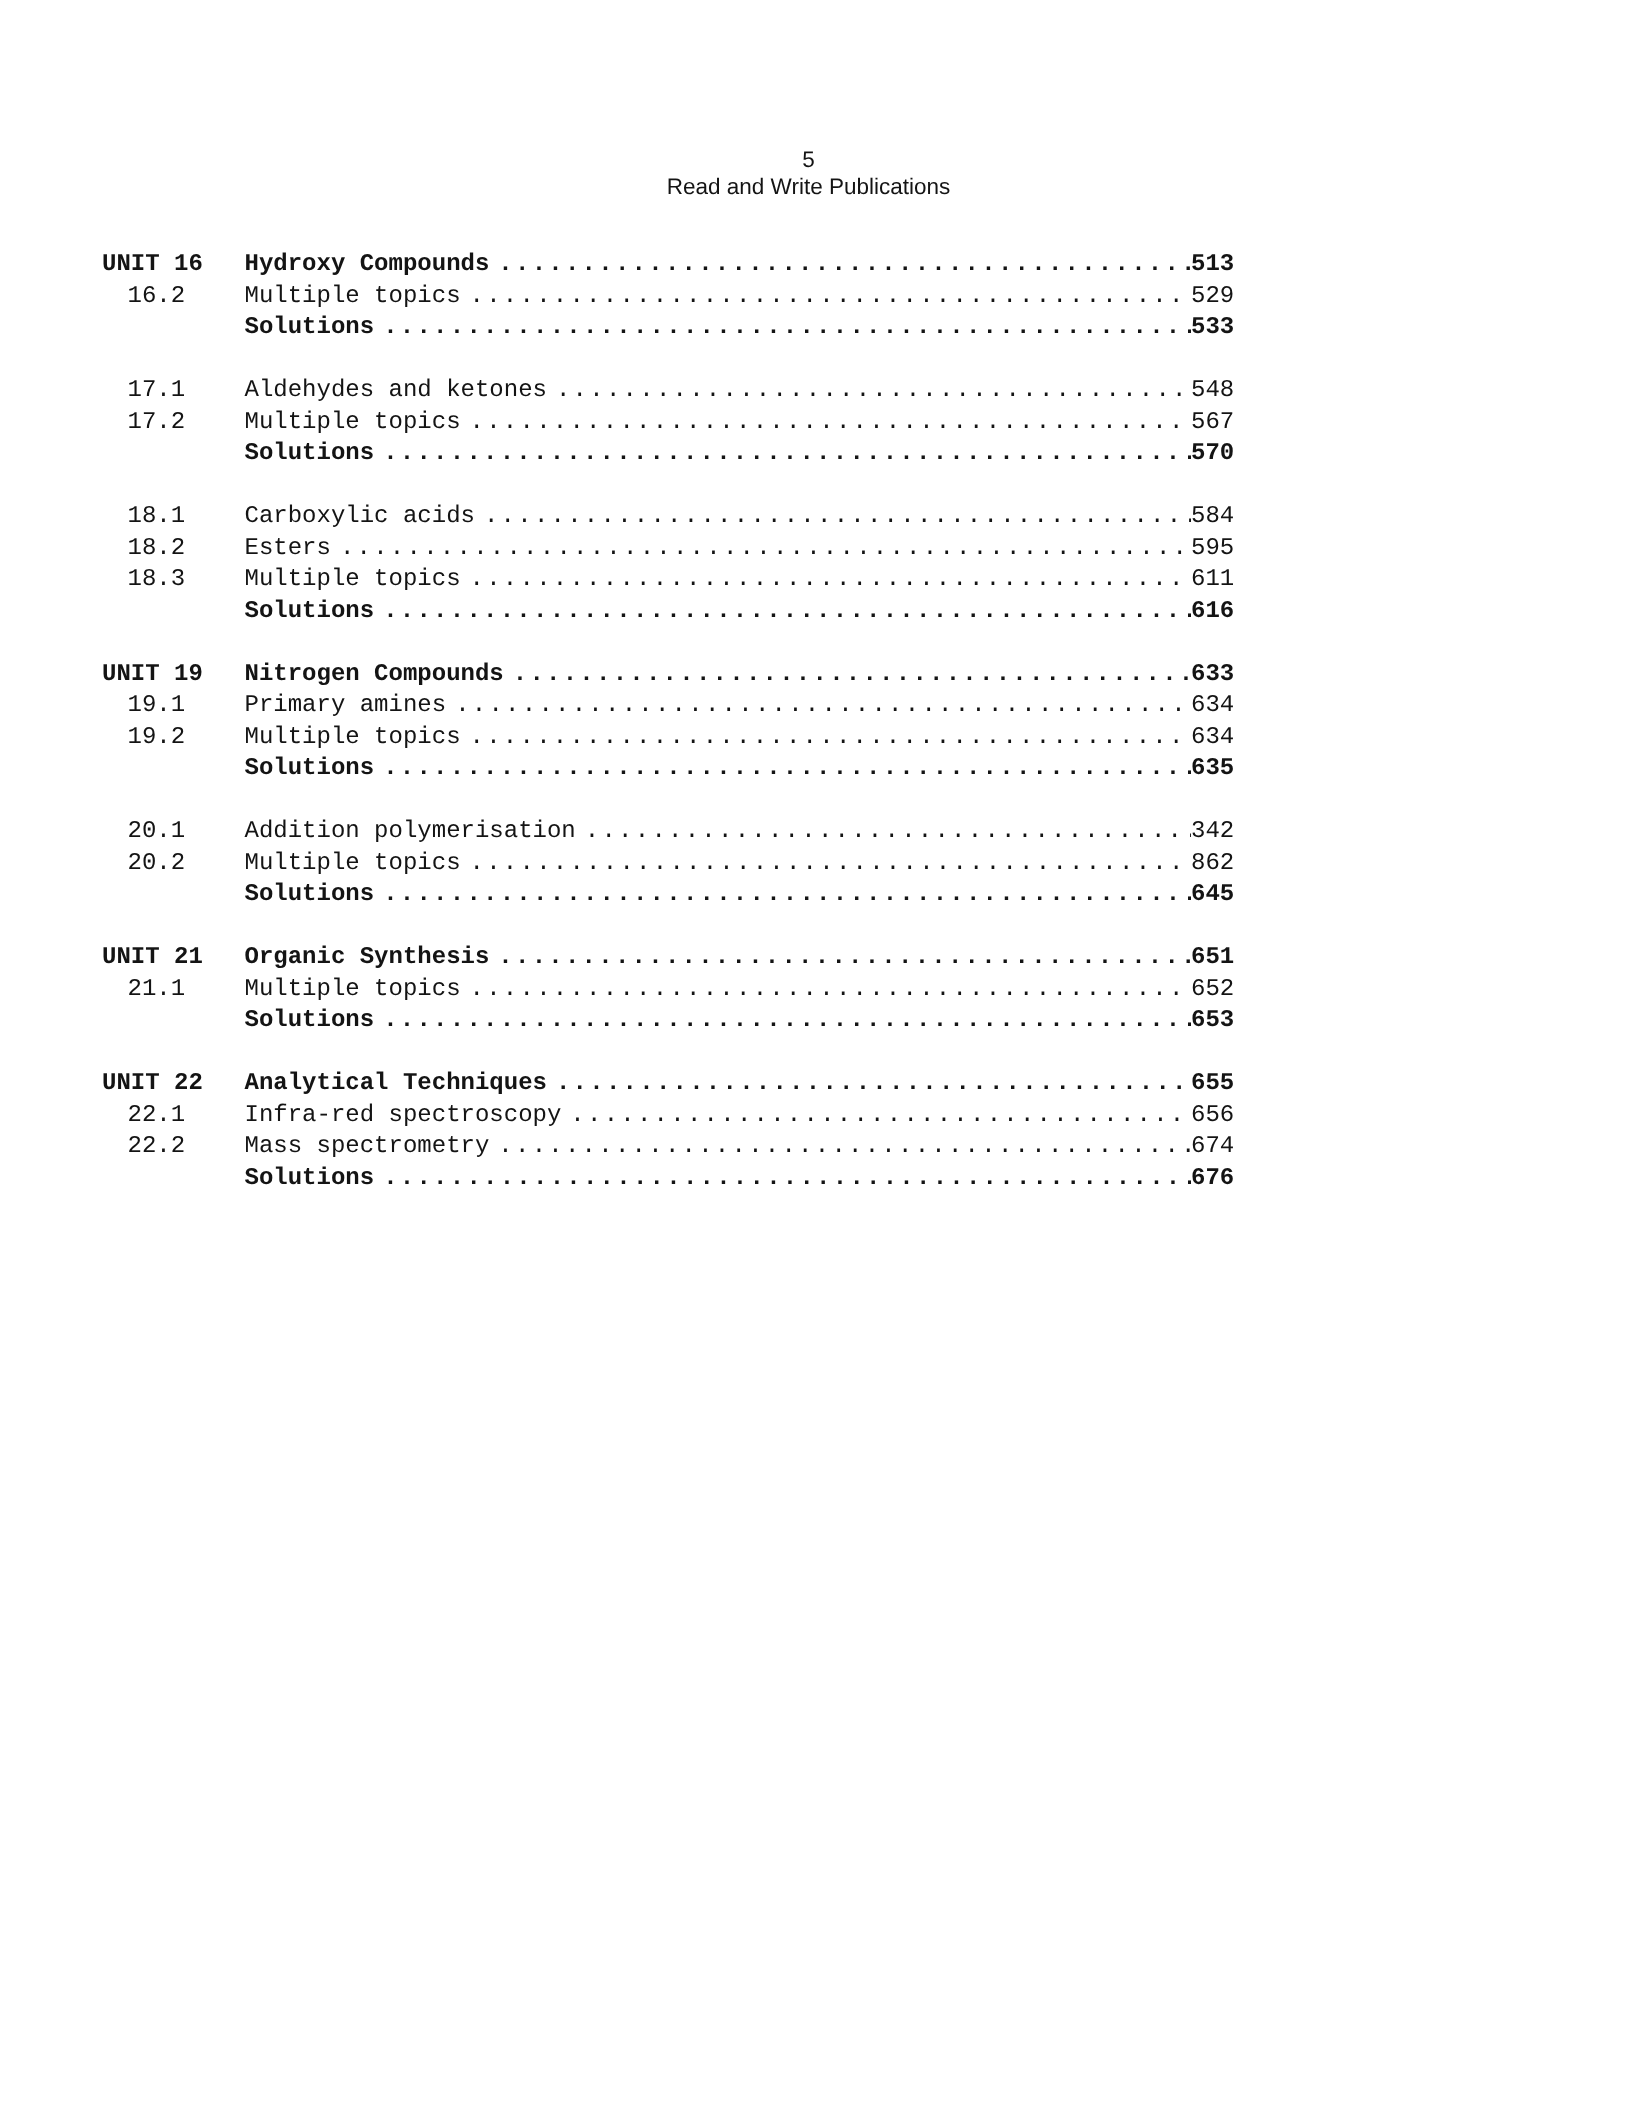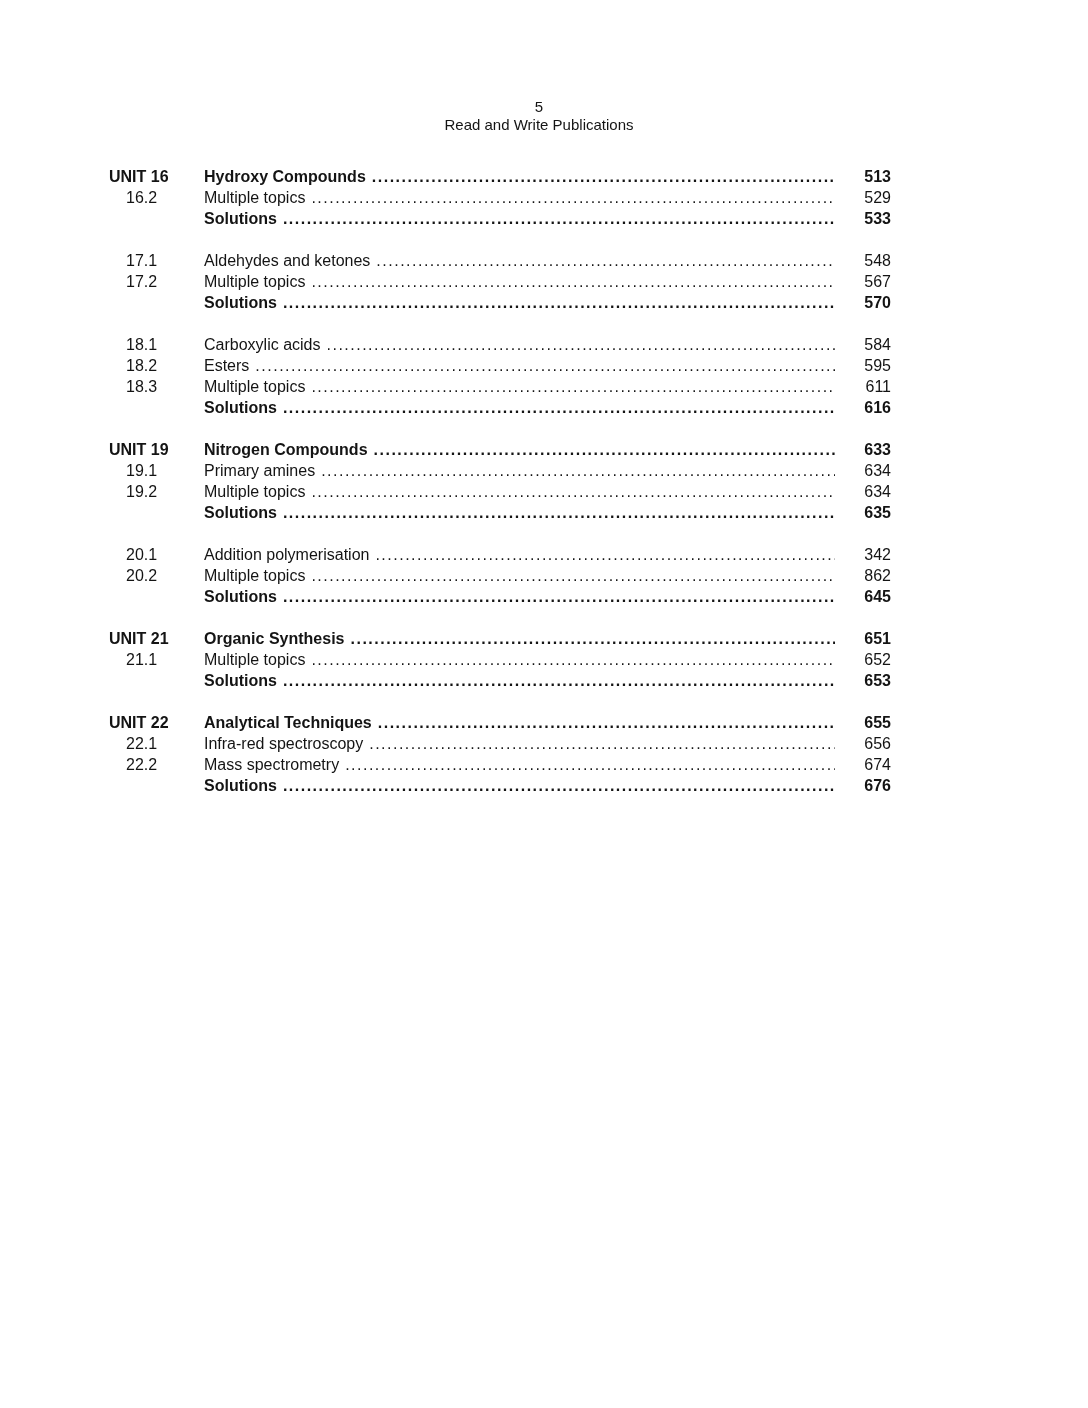--- a/index.html
+++ b/index.html
@@ -20,23 +20,24 @@
     padding-top: 98px;
     width: 782px;
     margin-left: 148px;
     text-align: center;
     font-size: 15px;
     line-height: 17px;
   }
   .page-num { margin-bottom: 1px; }
   .toc {
     width: 782px;
-    margin-left: 109px;
+    margin-left: 68px;
     margin-top: 33px;
     font-size: 16px;
+    font-family: Liberation Mono, monospace;
   }
   .unit-block { margin-bottom: 21px; }
   .toc-row {
     display: flex;
     align-items: baseline;
     line-height: 21px;
     white-space: nowrap;
   }
   .toc-row.bold { font-weight: 700; }
   .col-num {
@@ -50,21 +51,21 @@
     overflow: hidden;
     white-space: nowrap;
     margin-left: 6px;
     letter-spacing: 1.5px;
   }
   .leader::after {
     content: "........................................................................................................................................................................................................";
   }
   .col-page {
     flex: 0 0 56px;
-    text-align: right;
+    text-align: left;
   }
 </style>
 </head>
 <body>
 
 <div class="page">
   <div class="page-header">
     <div class="page-num">5</div>
     <div class="publisher">Read and Write Publications</div>
   </div>

